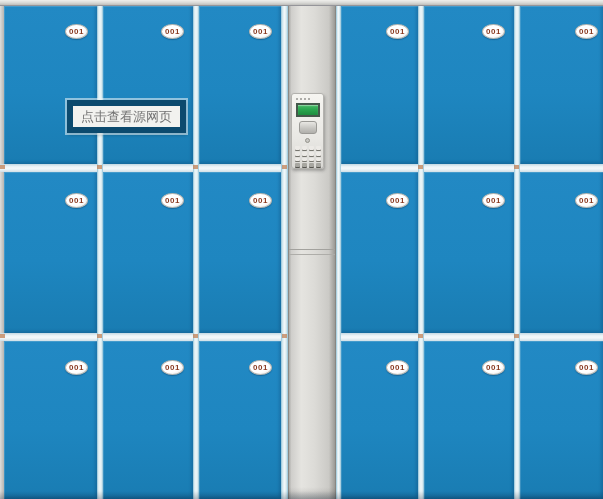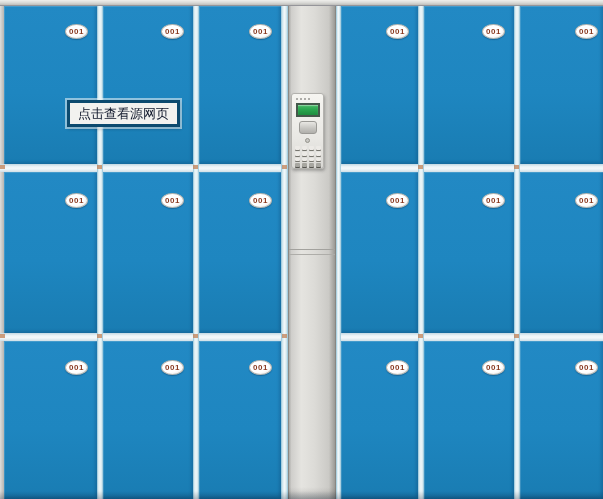--- a/index.html
+++ b/index.html
@@ -102,23 +102,23 @@
   }
   .key:nth-child(n+13){background:#a7a6a0;box-shadow:0 1px 0 #55544f;}
   
   .floor-shadow{
     position:absolute;left:0;bottom:0;width:603px;height:8px;
     background:linear-gradient(180deg,rgba(0,20,40,0) 0%,rgba(0,20,40,0.25) 100%);
   }
   
   .tooltip{
     position:absolute;left:67px;top:100px;z-index:30;
-    background:#f2f2ef;border:3px solid #0c4a6e;
+    background:#f2f2ef;border:6px solid #0c4a6e;
     box-shadow:0 0 0 2px rgba(238,245,248,0.55),1px 2px 3px rgba(0,0,0,0.25);
-    padding:3px 8px;font-size:13px;line-height:15px;color:#0f172a;
+    padding:3px 8px;font-size:13px;line-height:15px;color:#737373;
     white-space:nowrap;cursor:pointer;
   }
 </style>
 </head>
 <body>
 
 <div class="screen">
 
   <div class="top-strip"></div>
   <div class="left-frame"></div>

